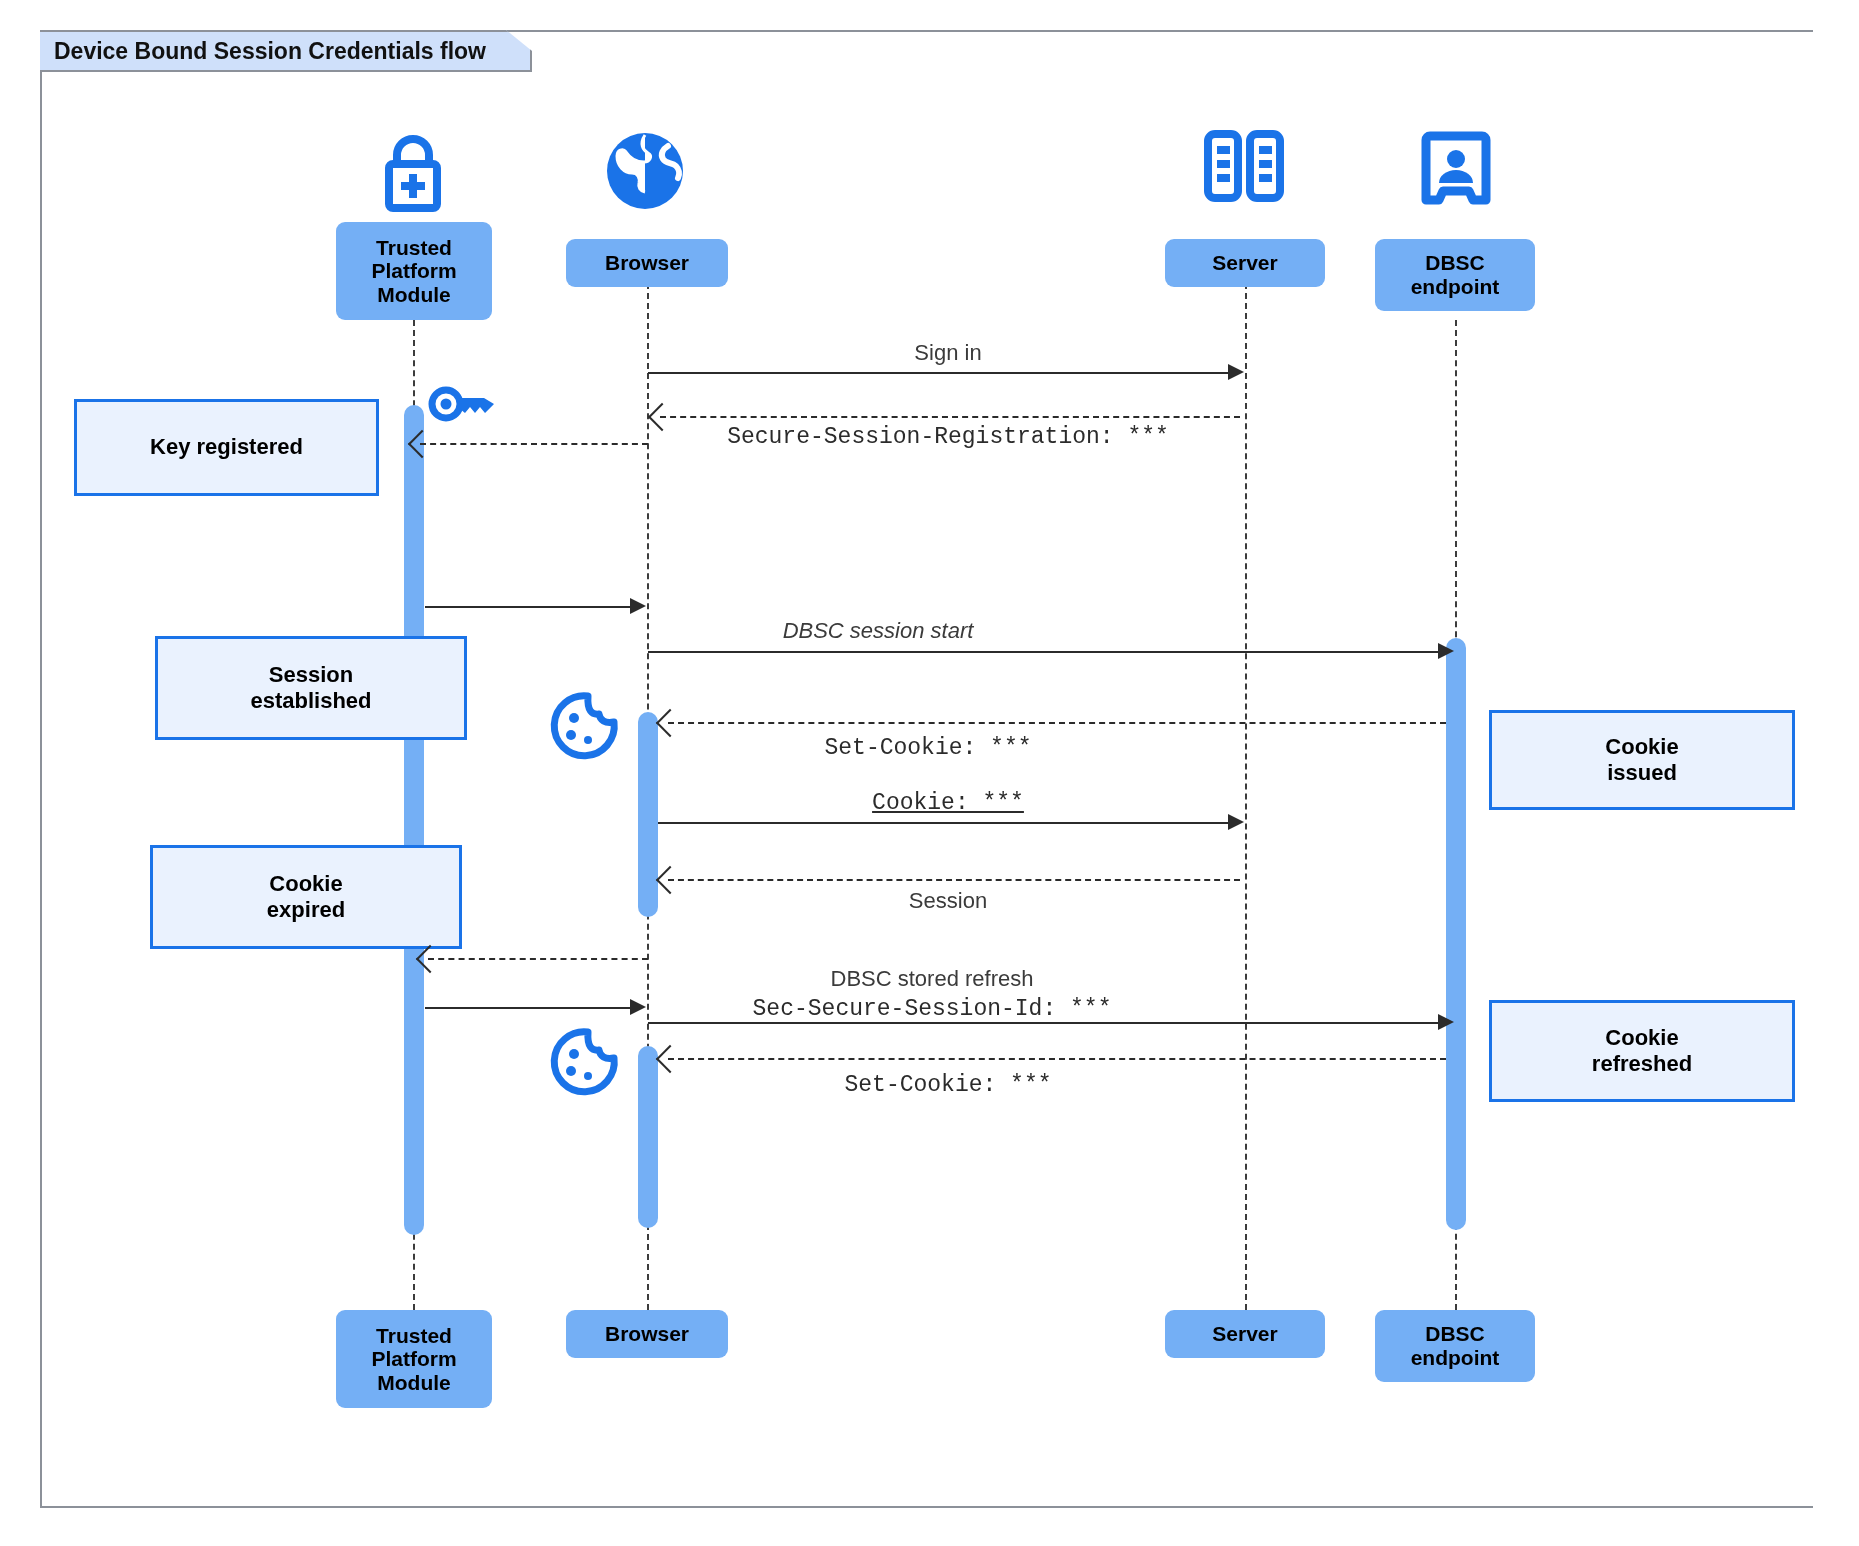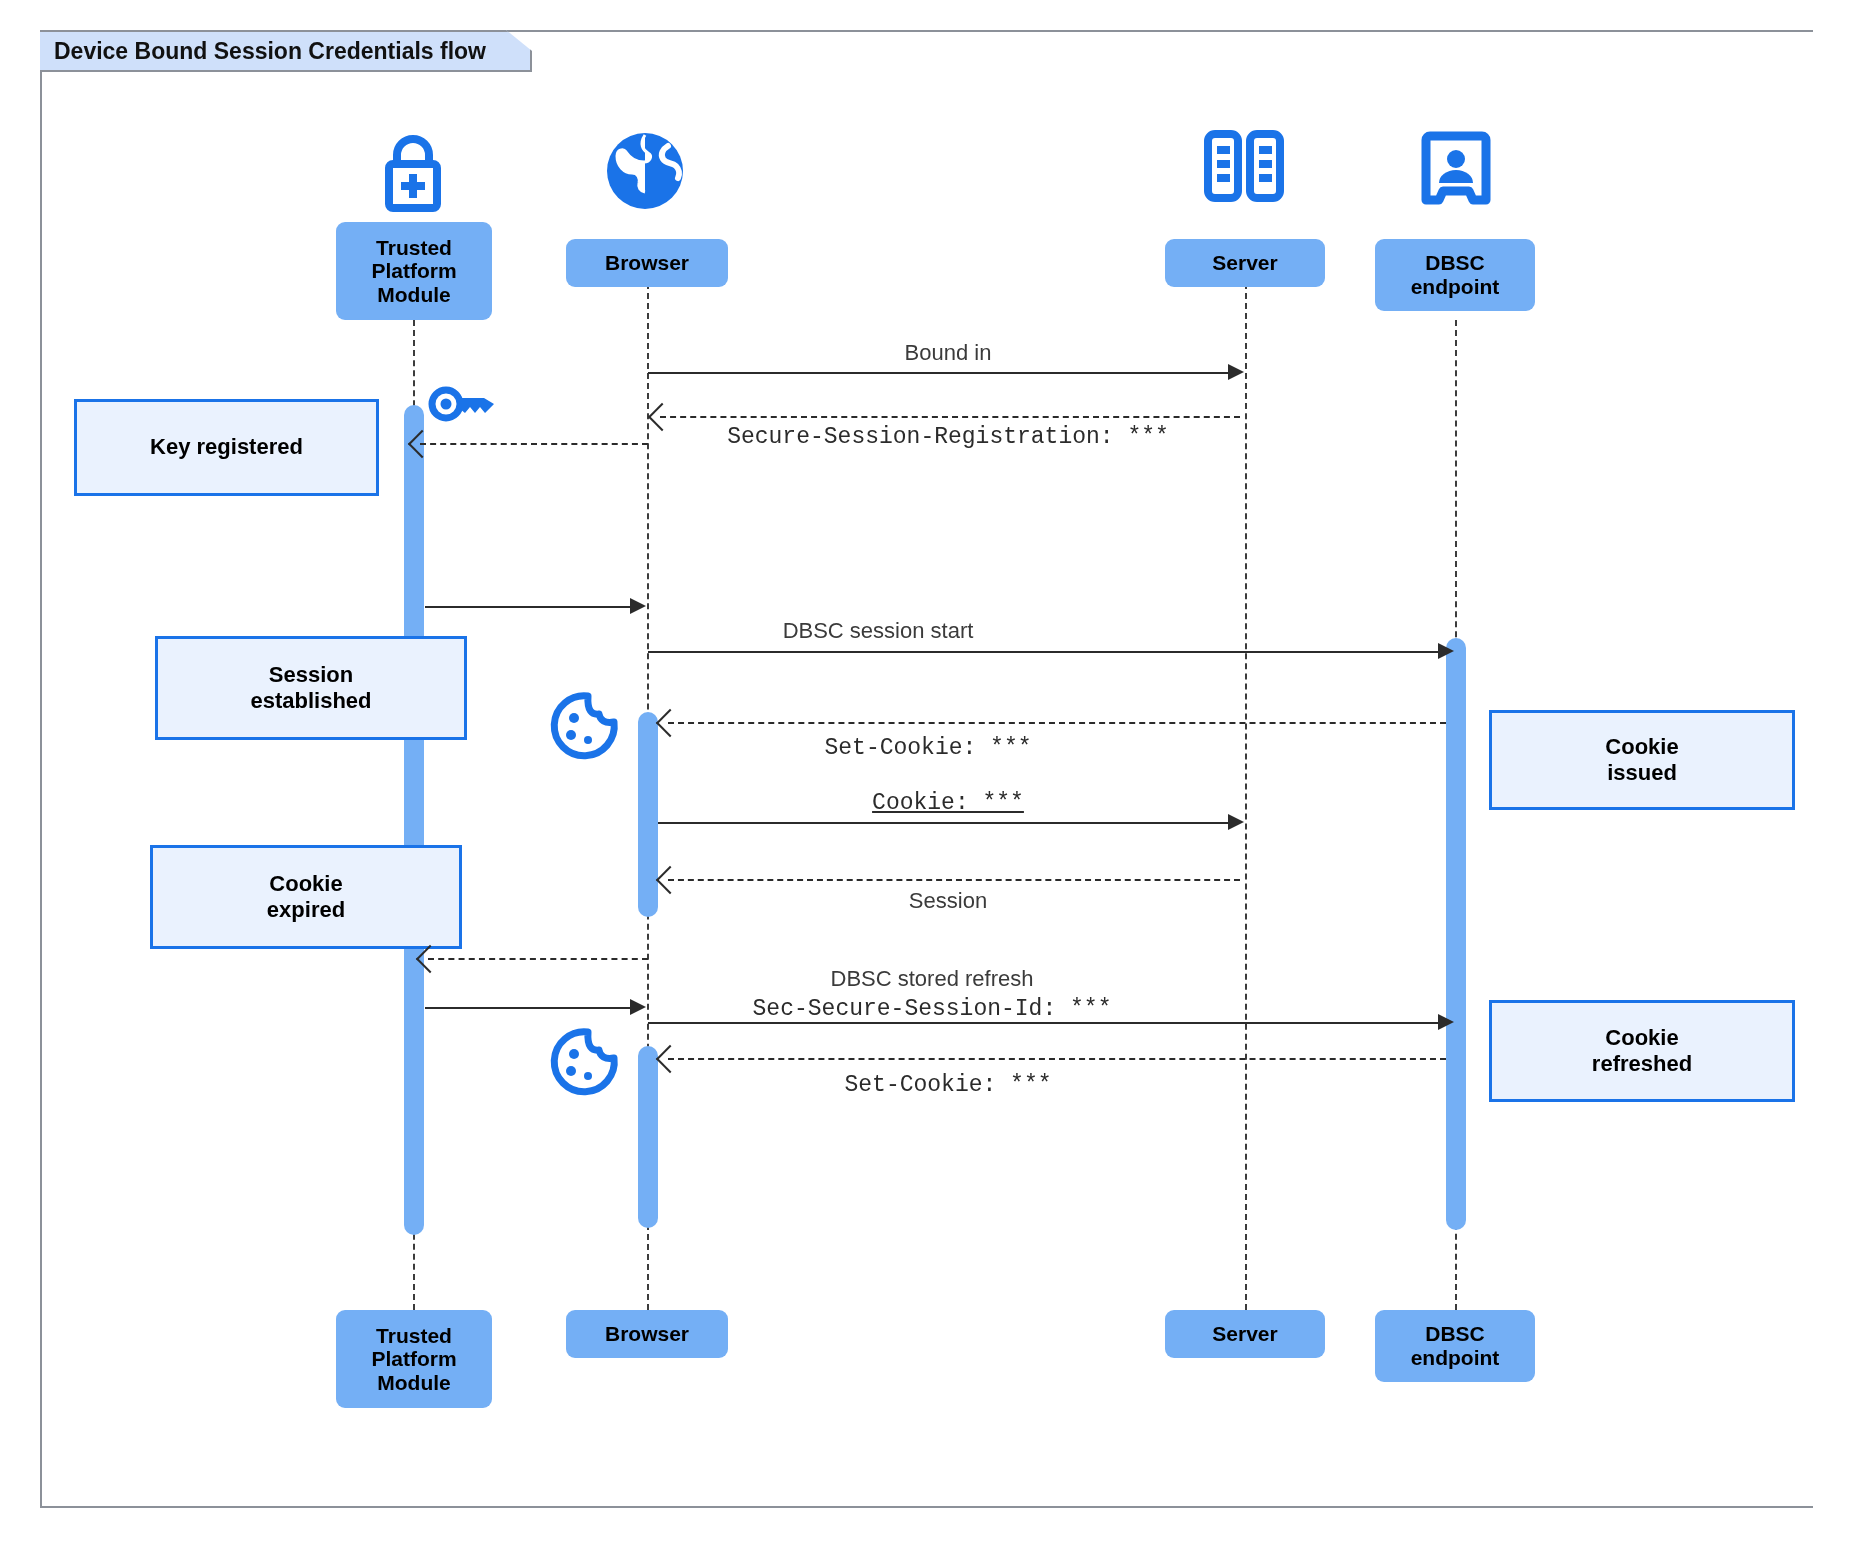--- a/index.html
+++ b/index.html
@@ -140,35 +140,35 @@
     <span style="white-space:pre-line;">Cookie
 issued</span>
   </div>
   <div class="note" style="left:1489px;top:1000px;width:306px;height:102px;">
     <span style="white-space:pre-line;">Cookie
 refreshed</span>
   </div>
 
   <div class="msg-line" style="left:648px;top:372px;width:580px;"></div>
   <div class="arrowhead arrow-solid-r" style="left:1228px;top:364px;"></div>
-  <div class="msg-text ctr" style="left:948px;top:340px;">Bound in</div>
+  <div class="msg-text ctr" style="left:948px;top:340px;">Sign in</div>
 
   <div class="msg-line dashed" style="left:660px;top:416px;width:580px;"></div>
   <div class="arrowhead arrow-open-l" style="left:652px;top:407px;"></div>
   <div class="msg-text mono ctr" style="left:948px;top:424px;">Secure-Session-Registration: ***</div>
 
   <div class="msg-line dashed" style="left:420px;top:443px;width:228px;"></div>
   <div class="arrowhead arrow-open-l" style="left:412px;top:434px;"></div>
 
   <div class="msg-line" style="left:425px;top:606px;width:205px;"></div>
   <div class="arrowhead arrow-solid-r" style="left:630px;top:598px;"></div>
 
   <div class="msg-line" style="left:648px;top:651px;width:790px;"></div>
   <div class="arrowhead arrow-solid-r" style="left:1438px;top:643px;"></div>
-  <div class="msg-text ctr" style="left:878px;top:618px;">DBSC session start</div>
+  <div class="msg-text ctr" style="left:878px;top:618px;font-style:italic;">DBSC session start</div>
 
   <div class="msg-line dashed" style="left:668px;top:722px;width:778px;"></div>
   <div class="arrowhead arrow-open-l" style="left:660px;top:713px;"></div>
   <div class="msg-text mono ctr" style="left:928px;top:735px;">Set-Cookie: ***</div>
 
   <div class="msg-line" style="left:658px;top:822px;width:570px;"></div>
   <div class="arrowhead arrow-solid-r" style="left:1228px;top:814px;"></div>
   <div class="msg-text mono ctr" style="left:948px;top:790px;text-decoration:underline;">Cookie: ***</div>
 
   <div class="msg-line dashed" style="left:668px;top:879px;width:572px;"></div>

